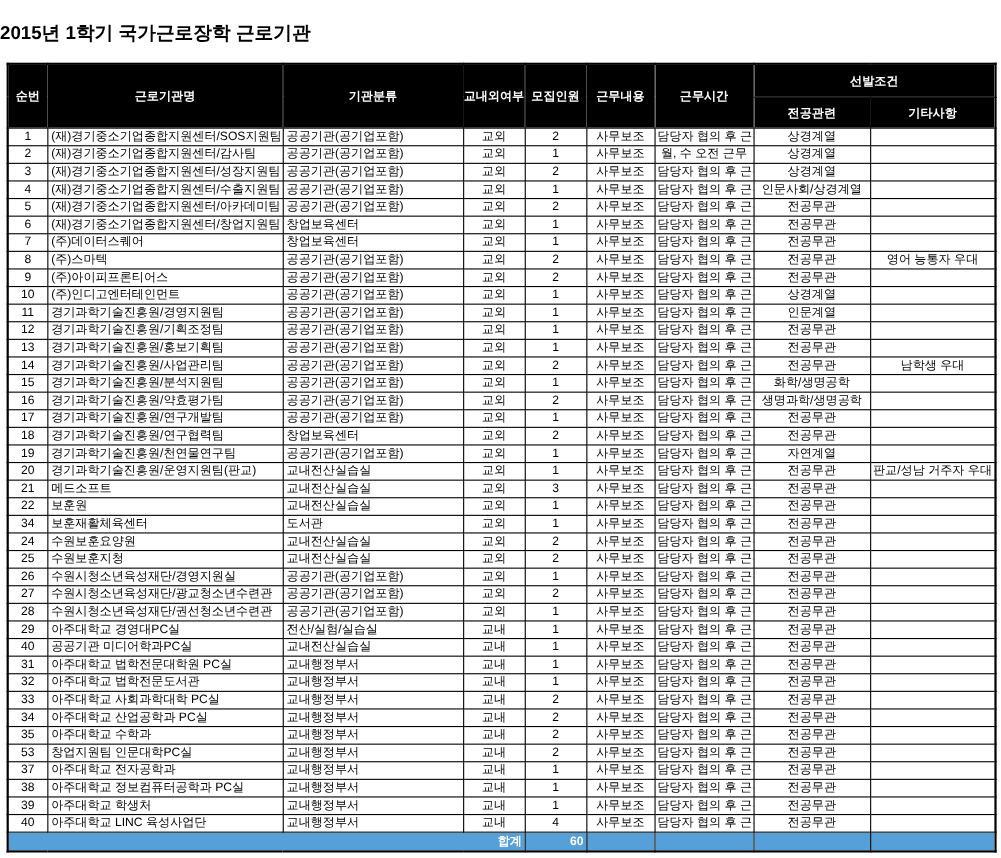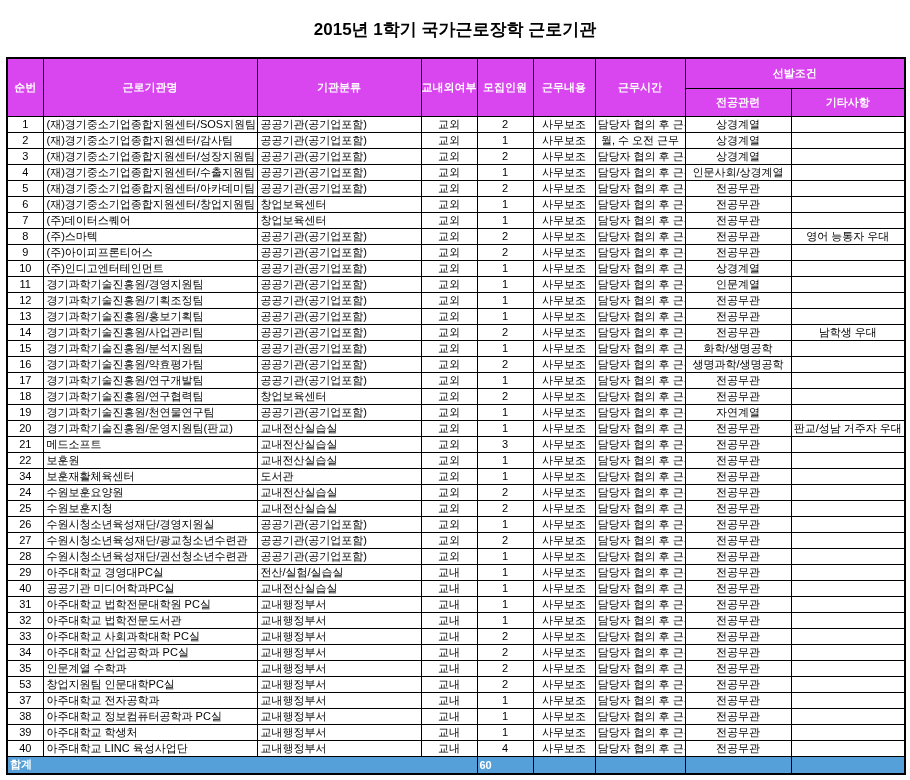--- a/index.html
+++ b/index.html
@@ -5,21 +5,20 @@
   * { box-sizing: border-box; }
   html, body {
     margin: 0; padding: 0;
     width: 910px; height: 780px;
     background: #ffffff;
     font-family: "Liberation Sans", "DejaVu Sans", sans-serif;
     color: #000;
   }
   .page { width: 910px; height: 780px; overflow: hidden; }
   .doc-title {
-    text-align: center;
     font-size: 17px;
     font-weight: bold;
     padding-top: 18px;
     letter-spacing: 0px;
     color: #000;
   }
   table.work-table {
     border-collapse: collapse;
     table-layout: fixed;
     width: 898px;
@@ -27,38 +26,38 @@
     border: 2px solid #000;
   }
   .work-table th, .work-table td {
     border: 1px solid #000;
     overflow: hidden;
     white-space: nowrap;
     font-size: 11px;
     padding: 0 2px;
   }
   .work-table thead th {
-    background: #d946ef;
+    background: #000000;
     color: #ffffff;
     font-weight: bold;
     padding: 0;
     margin-top: 20px;
   }
   .work-table thead tr.h1 { height: 30px; }
   .work-table thead tr.h2 { height: 28px; }
   .work-table tbody tr { height: 16px; }
   .work-table tbody td { line-height: 14px; }
   .center { text-align: center; }
   .left   { text-align: left; padding-left: 3px !important; }
   .work-table tr.total-row { height: 18px; }
   .work-table tr.total-row td {
     background: #55A0D8;
     color: #ffffff;
     font-weight: bold;
-    text-align: left;
+    text-align: right;
     font-size: 11px;
   }
 </style>
 </head>
 <body>
 
 <div class="page">
 
   <div class="doc-title">2015년 1학기 국가근로장학 근로기관</div>
 
@@ -461,21 +460,21 @@
           <td class="left">교내행정부서</td>
           <td class="center">교내</td>
           <td class="center">2</td>
           <td class="center">사무보조</td>
           <td class="center">담당자 협의 후 근무</td>
           <td class="center">전공무관</td>
           <td class="center"></td>
         </tr>
         <tr>
           <td class="center">35</td>
-          <td class="left">인문계열 수학과</td>
+          <td class="left">아주대학교 수학과</td>
           <td class="left">교내행정부서</td>
           <td class="center">교내</td>
           <td class="center">2</td>
           <td class="center">사무보조</td>
           <td class="center">담당자 협의 후 근무</td>
           <td class="center">전공무관</td>
           <td class="center"></td>
         </tr>
         <tr>
           <td class="center">53</td>

